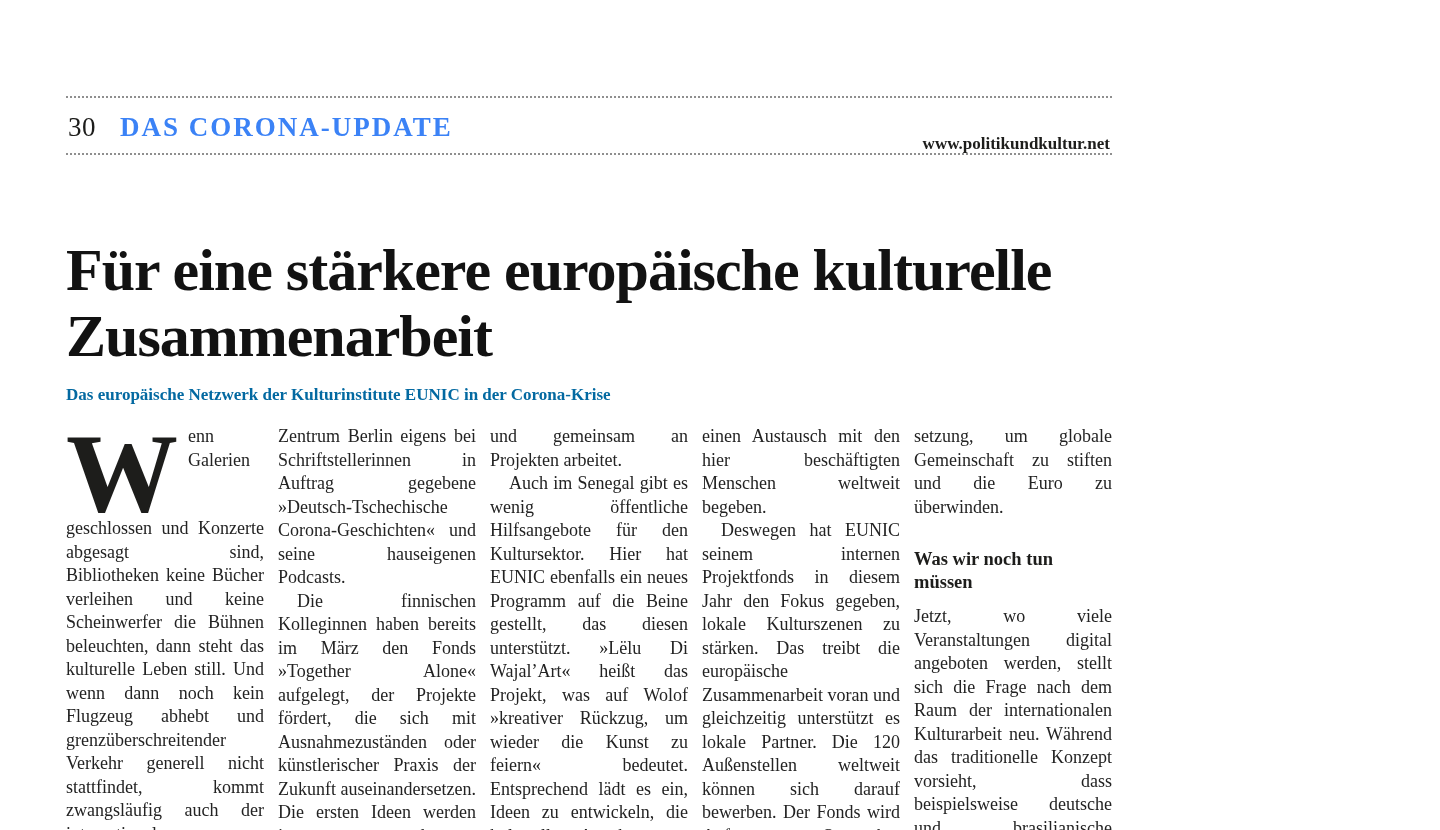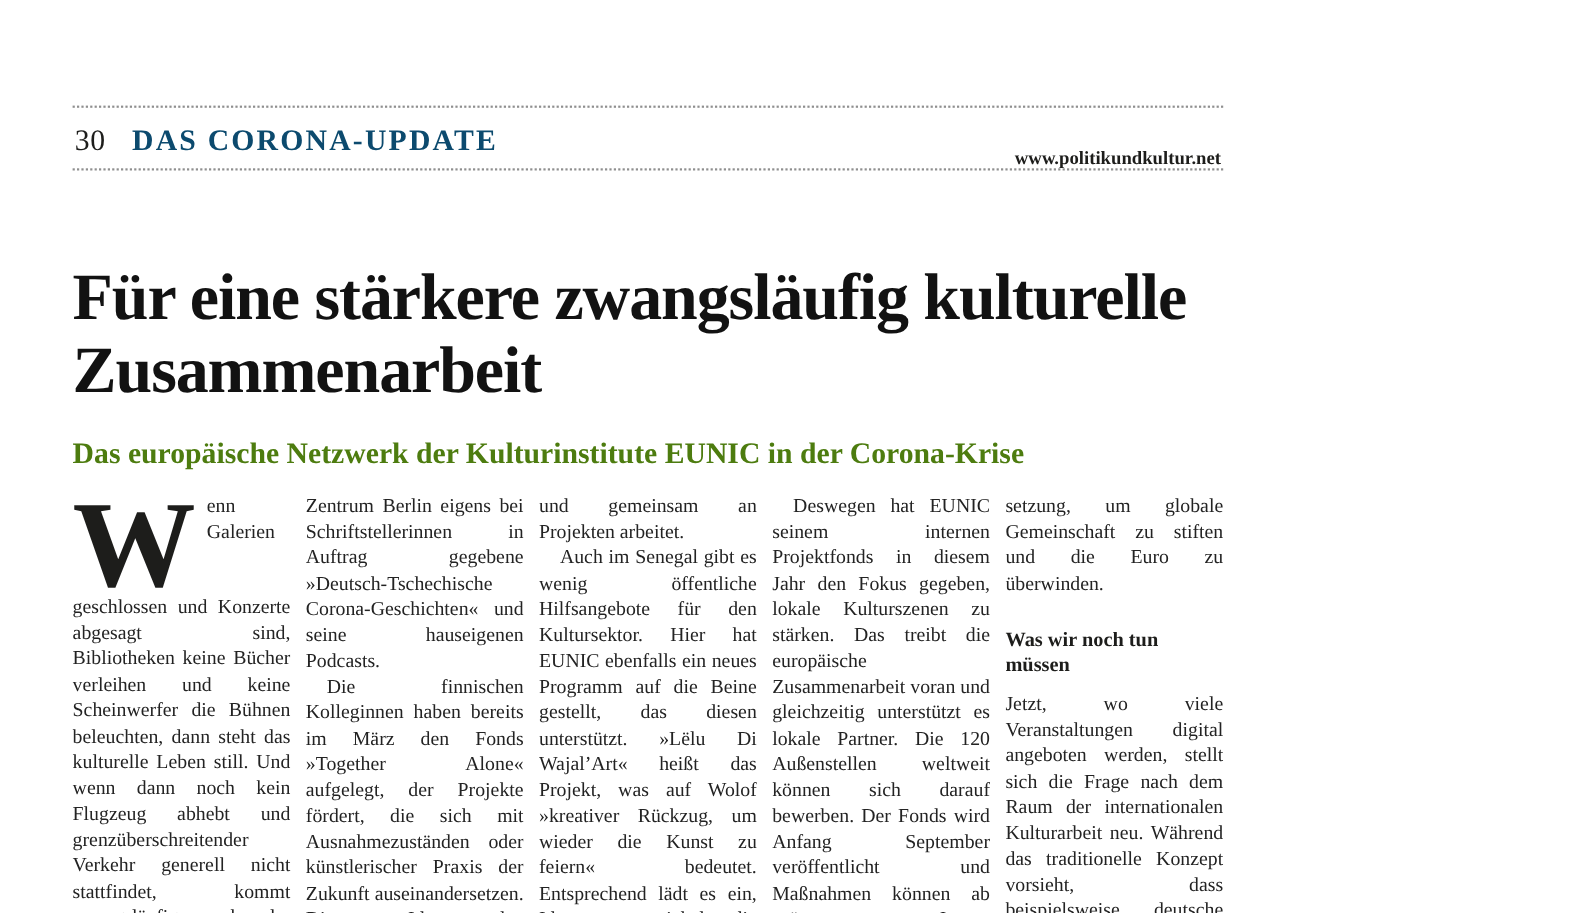--- a/index.html
+++ b/index.html
@@ -32,22 +32,22 @@
   .website {
     margin-left: auto; font-size: 17px; font-weight: 700;
     color: #1d1d1b; align-self: center; position: relative; top: 16px;
   }
   .headline {
     margin-top: 82px;
     font-size: 60px; line-height: 66px; font-weight: 700;
     letter-spacing: -1px; color: #121212; max-width: 1300px;
   }
   .subtitle {
-    margin-top: 28px;
-    font-size: 27px; font-weight: 700; color: #4d7c0f;
+    margin-top: 16px;
+    font-size: 17px; font-weight: 700; color: #0369a1;
   }
   .columns {
     margin-top: 20px;
     display: grid;
     grid-template-columns: repeat(5, 1fr);
     column-gap: 14px;
     height: 410px; overflow: hidden;
   }
   .col { overflow: hidden; }
   .col p, .col .body-para {
@@ -75,44 +75,45 @@
 </style>
 </head>
 <body>
 
 <div class="page">
 
   <div class="dotted-rule"></div>
 
   <div class="masthead-row">
     <span class="page-number">30</span>
-    <span class="section-title accent" style="color: #0c4a6e; text-align: center;">DAS CORONA-UPDATE</span>
+    <span class="section-title accent" style="color: #3b82f6; text-align: center;">DAS CORONA-UPDATE</span>
     <span class="website">www.politikundkultur.net</span>
   </div>
 
   <div class="dotted-rule"></div>
 
-  <h1 class="headline">Für eine stärkere zwangsläufig kulturelle Zusammenarbeit</h1>
+  <h1 class="headline">Für eine stärkere europäische kulturelle Zusammenarbeit</h1>
 
   <h2 class="subtitle">Das europäische Netzwerk der Kulturinstitute EUNIC in der Corona-Krise</h2>
 
   <main class="columns" id="columns">
       <div class="col">
         <div class="body-para"><span class="dropcap">W</span><span>enn Galerien geschlossen und Konzerte abgesagt sind, Bibliotheken keine Bücher verleihen und keine Scheinwerfer die Bühnen beleuchten, dann steht das kulturelle Leben still. Und wenn dann noch kein Flugzeug abhebt und grenzüberschreitender Verkehr generell nicht stattfindet, kommt zwangsläufig auch der internationale Kulturaustausch zum Erliegen.</span></div>
         <div class="subhead">Konkrete Auswirkungen auf unser Netzwerk</div>
       </div>
       <div class="col">
         <p class="body-para">Zentrum Berlin eigens bei Schriftstellerinnen in Auftrag gegebene »Deutsch-Tschechische Corona-Geschichten« und seine hauseigenen Podcasts.</p>
         <p class="body-para indent">Die finnischen Kolleginnen haben bereits im März den Fonds »Together Alone« aufgelegt, der Projekte fördert, die sich mit Ausnahmezuständen oder künstlerischer Praxis der Zukunft auseinandersetzen. Die ersten Ideen werden jetzt umgesetzt, darunter eine von einem Algorithmus generierte grafische Arbeit von Mikki Nordmann. Sie interpretiert globale Statistiken der Ausbreitung des Virus und kreiert eine aus Emojis bestehende Kopie des Gemäldes »Agnus Mundi« aus dem 17. Jahrhundert.</p>
       </div>
       <div class="col">
         <p class="body-para">und gemeinsam an Projekten arbeitet.</p>
         <p class="body-para indent">Auch im Senegal gibt es wenig öffentliche Hilfsangebote für den Kultursektor. Hier hat EUNIC ebenfalls ein neues Programm auf die Beine gestellt, das diesen unterstützt. »Lëlu Di Wajal’Art« heißt das Projekt, was auf Wolof »kreativer Rückzug, um wieder die Kunst zu feiern« bedeutet. Entsprechend lädt es ein, Ideen zu entwickeln, die kulturellen Angebote neu zu denken, dabei digitale Technologien zu nutzen und veränderte Verhaltensweisen des Publikums in Zeiten von Corona zu berücksichtigen.</p>
       </div>
       <div class="col">
+        <p class="body-para">einen Austausch mit den hier beschäftigten Menschen weltweit begeben.</p>
         <p class="body-para indent">Deswegen hat EUNIC seinem internen Projektfonds in diesem Jahr den Fokus gegeben, lokale Kulturszenen zu stärken. Das treibt die europäische Zusammenarbeit voran und gleichzeitig unterstützt es lokale Partner. Die 120 Außenstellen weltweit können sich darauf bewerben. Der Fonds wird Anfang September veröffentlicht und Maßnahmen können ab spätestens Januar umgesetzt werden. Wir erwarten, dass unsere Mitglieder 300.000 Euro dafür bereitstellen. Ein Tropfen auf den heißen Stein.</p>
       </div>
       <div class="col">
         <p class="body-para">setzung, um globale Gemeinschaft zu stiften und die Euro zu überwinden.</p>
         <div class="subhead">Was wir noch tun müssen</div>
         <p class="body-para">Jetzt, wo viele Veranstaltungen digital angeboten werden, stellt sich die Frage nach dem Raum der internationalen Kulturarbeit neu. Während das traditionelle Konzept vorsieht, dass beispielsweise deutsche und brasilianische Künstlerinnen sich begegnen und in einen Dialog eintreten, ist das Anliegen von EUNIC seit jeher, diese bilaterale Sicht um die europäische zu erweitern. Indem wir uns nun bei Zoom, Jitsi oder Teams treffen, können wir gleichzeitig in Brasilien, Schweden, Deutschland und vielen anderen Ländern sein – einzig eingeschränkt durch die verschiedenen Zeitzonen. Wie wirkt sich das auf unsere Arbeit aus? Wie bin-</p>
       </div>
     </main>
 
 </div>

